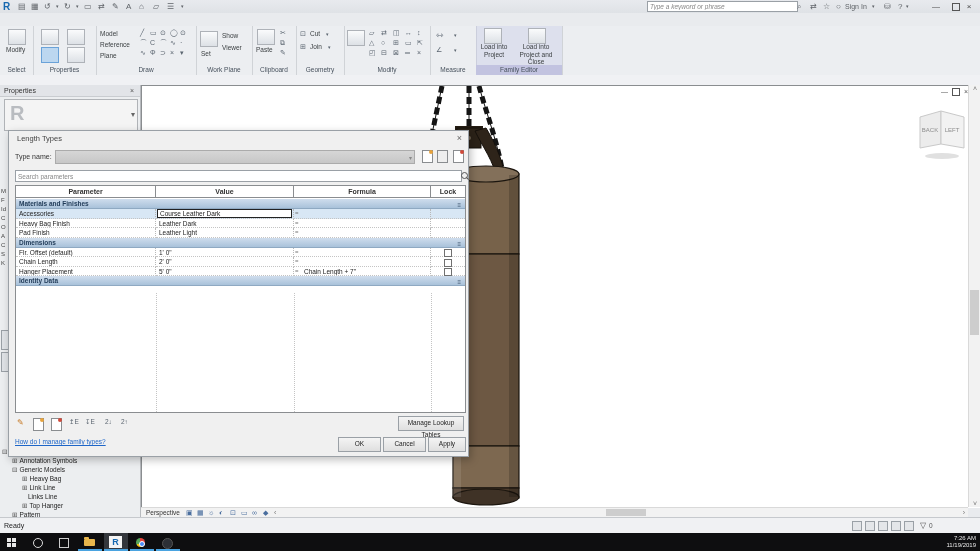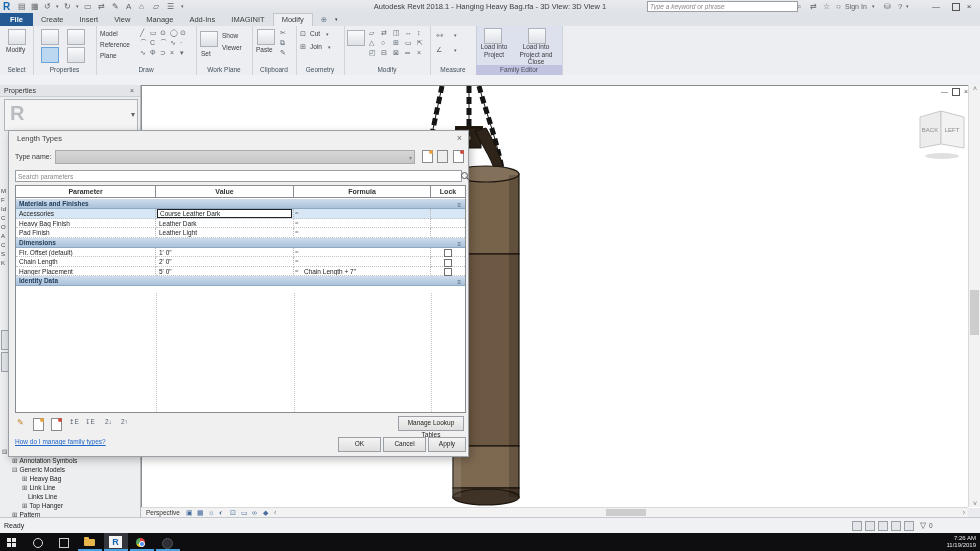--- a/index.html
+++ b/index.html
@@ -137,48 +137,35 @@
     <div class="abs qat" style="left:64px">↻</div>
     <div class="abs qat" style="left:76px;font-size:5px">▾</div>
     <div class="abs qat" style="left:84px">▭</div>
     <div class="abs qat" style="left:98px">⇄</div>
     <div class="abs qat" style="left:112px">✎</div>
     <div class="abs qat" style="left:126px">A</div>
     <div class="abs qat" style="left:139px">⌂</div>
     <div class="abs qat" style="left:153px">▱</div>
     <div class="abs qat" style="left:167px">☰</div>
     <div class="abs qat" style="left:181px;font-size:5px">▾</div>
-    <div class="abs" id="win-title">Autodesk Revit 2018.1 - Hanging Heavy Bag.rfa - 3D View: 3D View 1</div>
     <input class="abs" id="kw-search" placeholder="Type a keyword or phrase" style="">
     <div class="abs tb-ico" style="left:797px">⌕</div>
     <div class="abs tb-ico" style="left:810px">⇄</div>
     <div class="abs tb-ico" style="left:823px">☆</div>
     <div class="abs tb-ico" style="left:836px">○</div>
     <div class="abs tb-ico" style="left:845px;font-size:7px">Sign In</div>
     <div class="abs tb-ico" style="left:872px;font-size:5px">▾</div>
     <div class="abs tb-ico" style="left:884px">⛁</div>
     <div class="abs tb-ico" style="left:898px">?</div>
     <div class="abs tb-ico" style="left:906px;font-size:5px">▾</div>
     <div class="abs winbtn" style="left:930px">—</div>
     <div class="abs" id="restore-glyph"></div>
     <div class="abs winbtn" style="left:963px">×</div>
   </div>
 
-  <div class="abs" id="tabrow">
-    <div class="tab file">File</div>
-    <div class="tab">Create</div>
-    <div class="tab">Insert</div>
-    <div class="tab">View</div>
-    <div class="tab">Manage</div>
-    <div class="tab">Add-Ins</div>
-    <div class="tab">IMAGINIT</div>
-    <div class="tab active">Modify</div>
-    <div class="tab" style="color:#6b7d91">⊕</div>
-    <div class="tab" style="font-size:5px;padding-left:0">▾</div>
-  </div>
 
   <div class="abs" id="ribbon">
 
     <div class="panel" style="left:0;width:33px">
       <div class="bigico" style="left:8px;top:3px"></div>
       <div class="btxt" style="left:6px;top:20px">Modify</div>
       <div class="plabel">Select</div>
     </div>
 
     <div class="panel" style="left:33px;width:63px">

